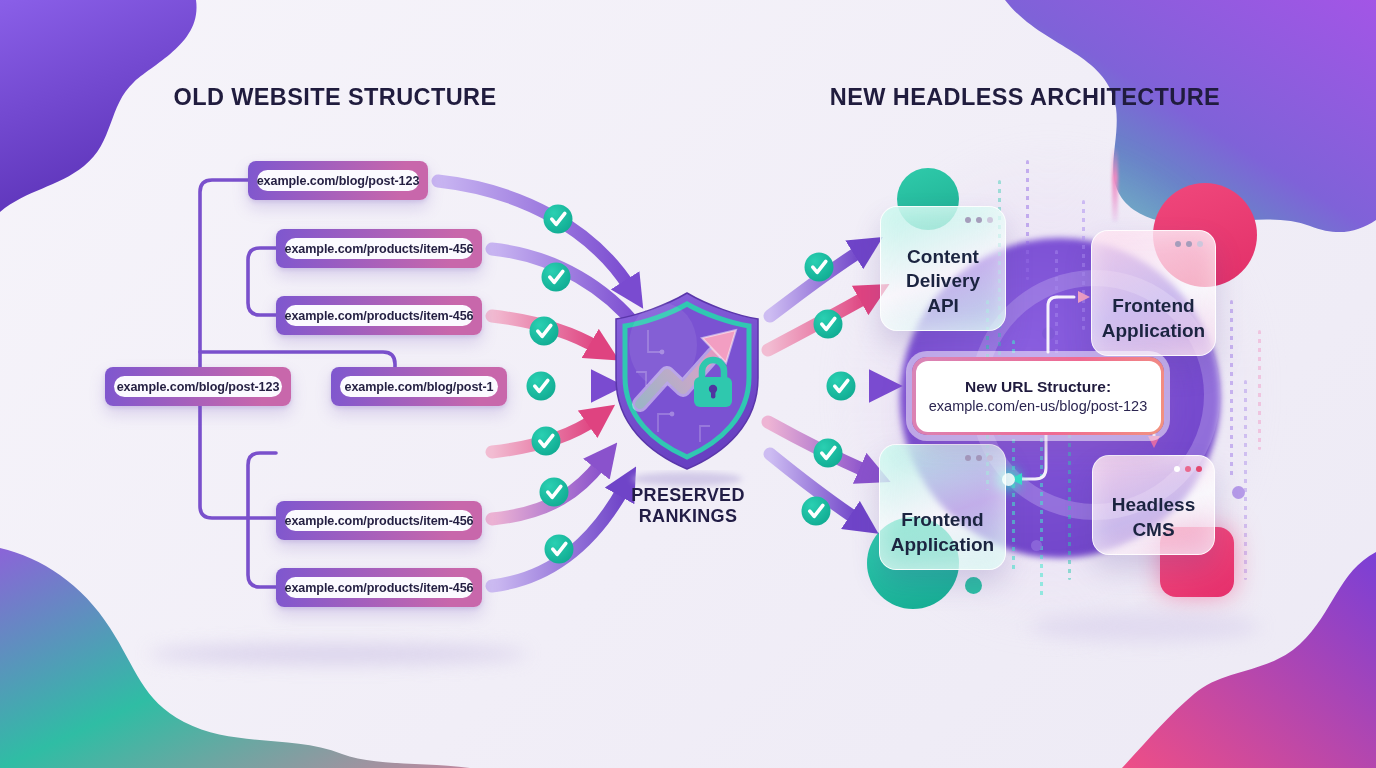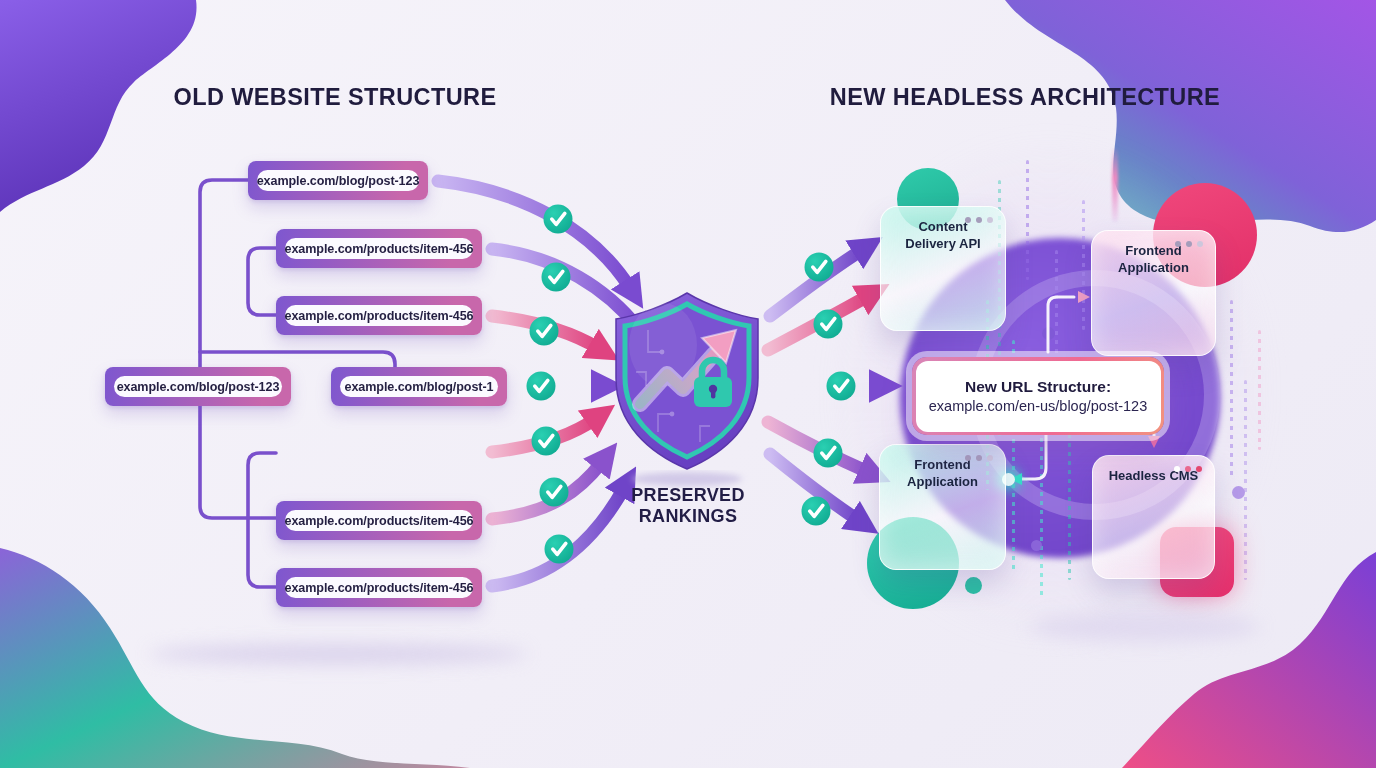--- a/index.html
+++ b/index.html
@@ -26,22 +26,22 @@
   .urlbox .inner{
     width:100%;height:100%;border-radius:11px;background:#fbfaff;
     display:flex;align-items:center;justify-content:center;box-sizing:border-box;
     font-size:12.6px;font-weight:bold;color:#241f42;letter-spacing:-.1px;white-space:nowrap;
   }
 
   
   .glass{
     position:absolute;border-radius:17px;border:1.5px solid rgba(255,255,255,.9);
     box-shadow:0 14px 28px rgba(92,70,155,.20), inset 0 0 24px rgba(255,255,255,.45);
-    display:flex;align-items:flex-start;justify-content:center;text-align:center;
-    font-weight:bold;font-size:13px;line-height:1.28;color:#1b2440;
+    display:flex;align-items:flex-end;justify-content:center;text-align:center;
+    font-weight:bold;font-size:19px;line-height:1.28;color:#1b2440;
     padding:12px;box-sizing:border-box;
   }
   .glass.teal{background:linear-gradient(160deg,rgba(186,243,232,.92),rgba(255,255,255,.55) 55%,rgba(205,243,238,.8));}
   .glass.pinkish{background:linear-gradient(160deg,rgba(250,216,236,.9),rgba(255,255,255,.62) 55%,rgba(240,206,232,.82));}
   .dots{position:absolute;top:10px;right:12px;display:flex;gap:5px;}
   .dots i{width:6px;height:6px;border-radius:50%;background:#a59dbb;display:block;}
   .dots.gray i:nth-child(3){background:#cdc7dc;}
   .dots.cms i:nth-child(1){background:#ffffff;}
   .dots.cms i:nth-child(2){background:#e9688e;}
   .dots.cms i:nth-child(3){background:#e4476f;}
@@ -354,21 +354,21 @@
     <span>Frontend Application</span>
   </div>
   <div class="glass teal" style="left:879px;top:444px;width:127px;height:126px;">
     <span class="dots gray">
         <i></i>
         <i></i>
         <i></i>
       </span>
     <span>Frontend Application</span>
   </div>
-  <div class="glass pinkish" style="left:1092px;top:455px;width:123px;height:124px;">
+  <div class="glass pinkish" style="left:1092px;top:455px;width:123px;height:100px;">
     <span class="dots cms">
         <i></i>
         <i></i>
         <i></i>
       </span>
     <span>Headless CMS</span>
   </div>
 
   <div class="newurl" style="left:912px;top:357px;width:252px;height:78px;box-sizing:border-box;">
     <div class="inner">

